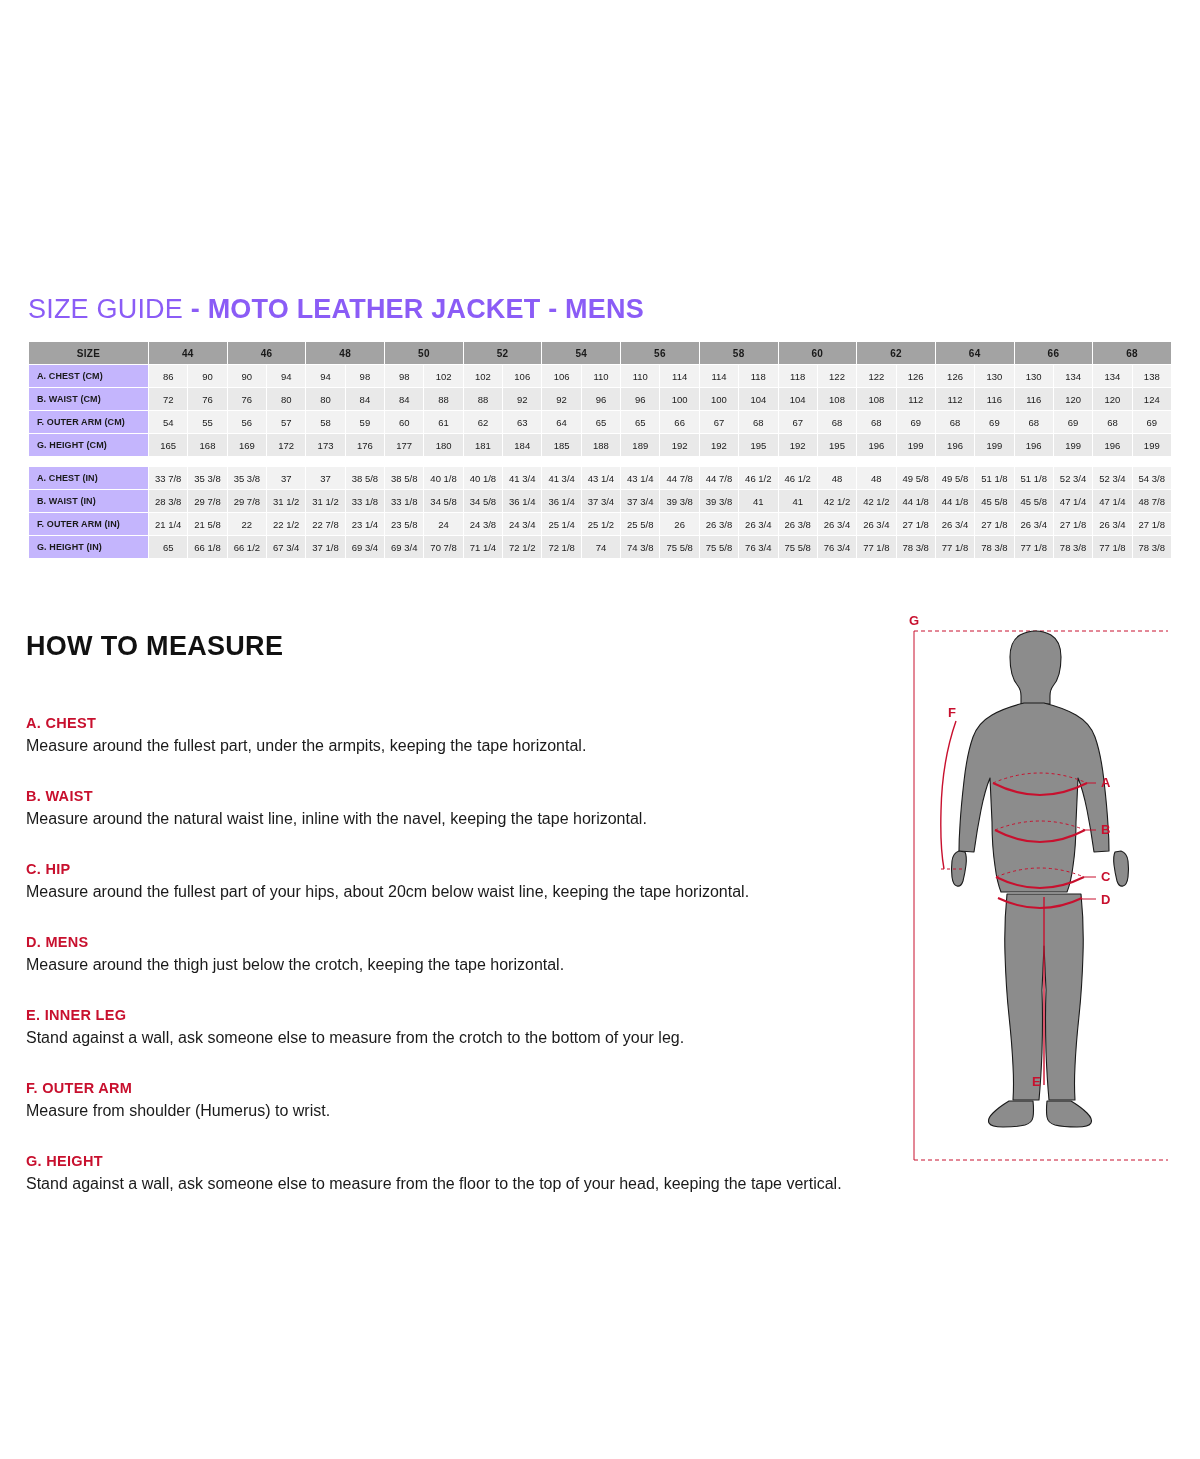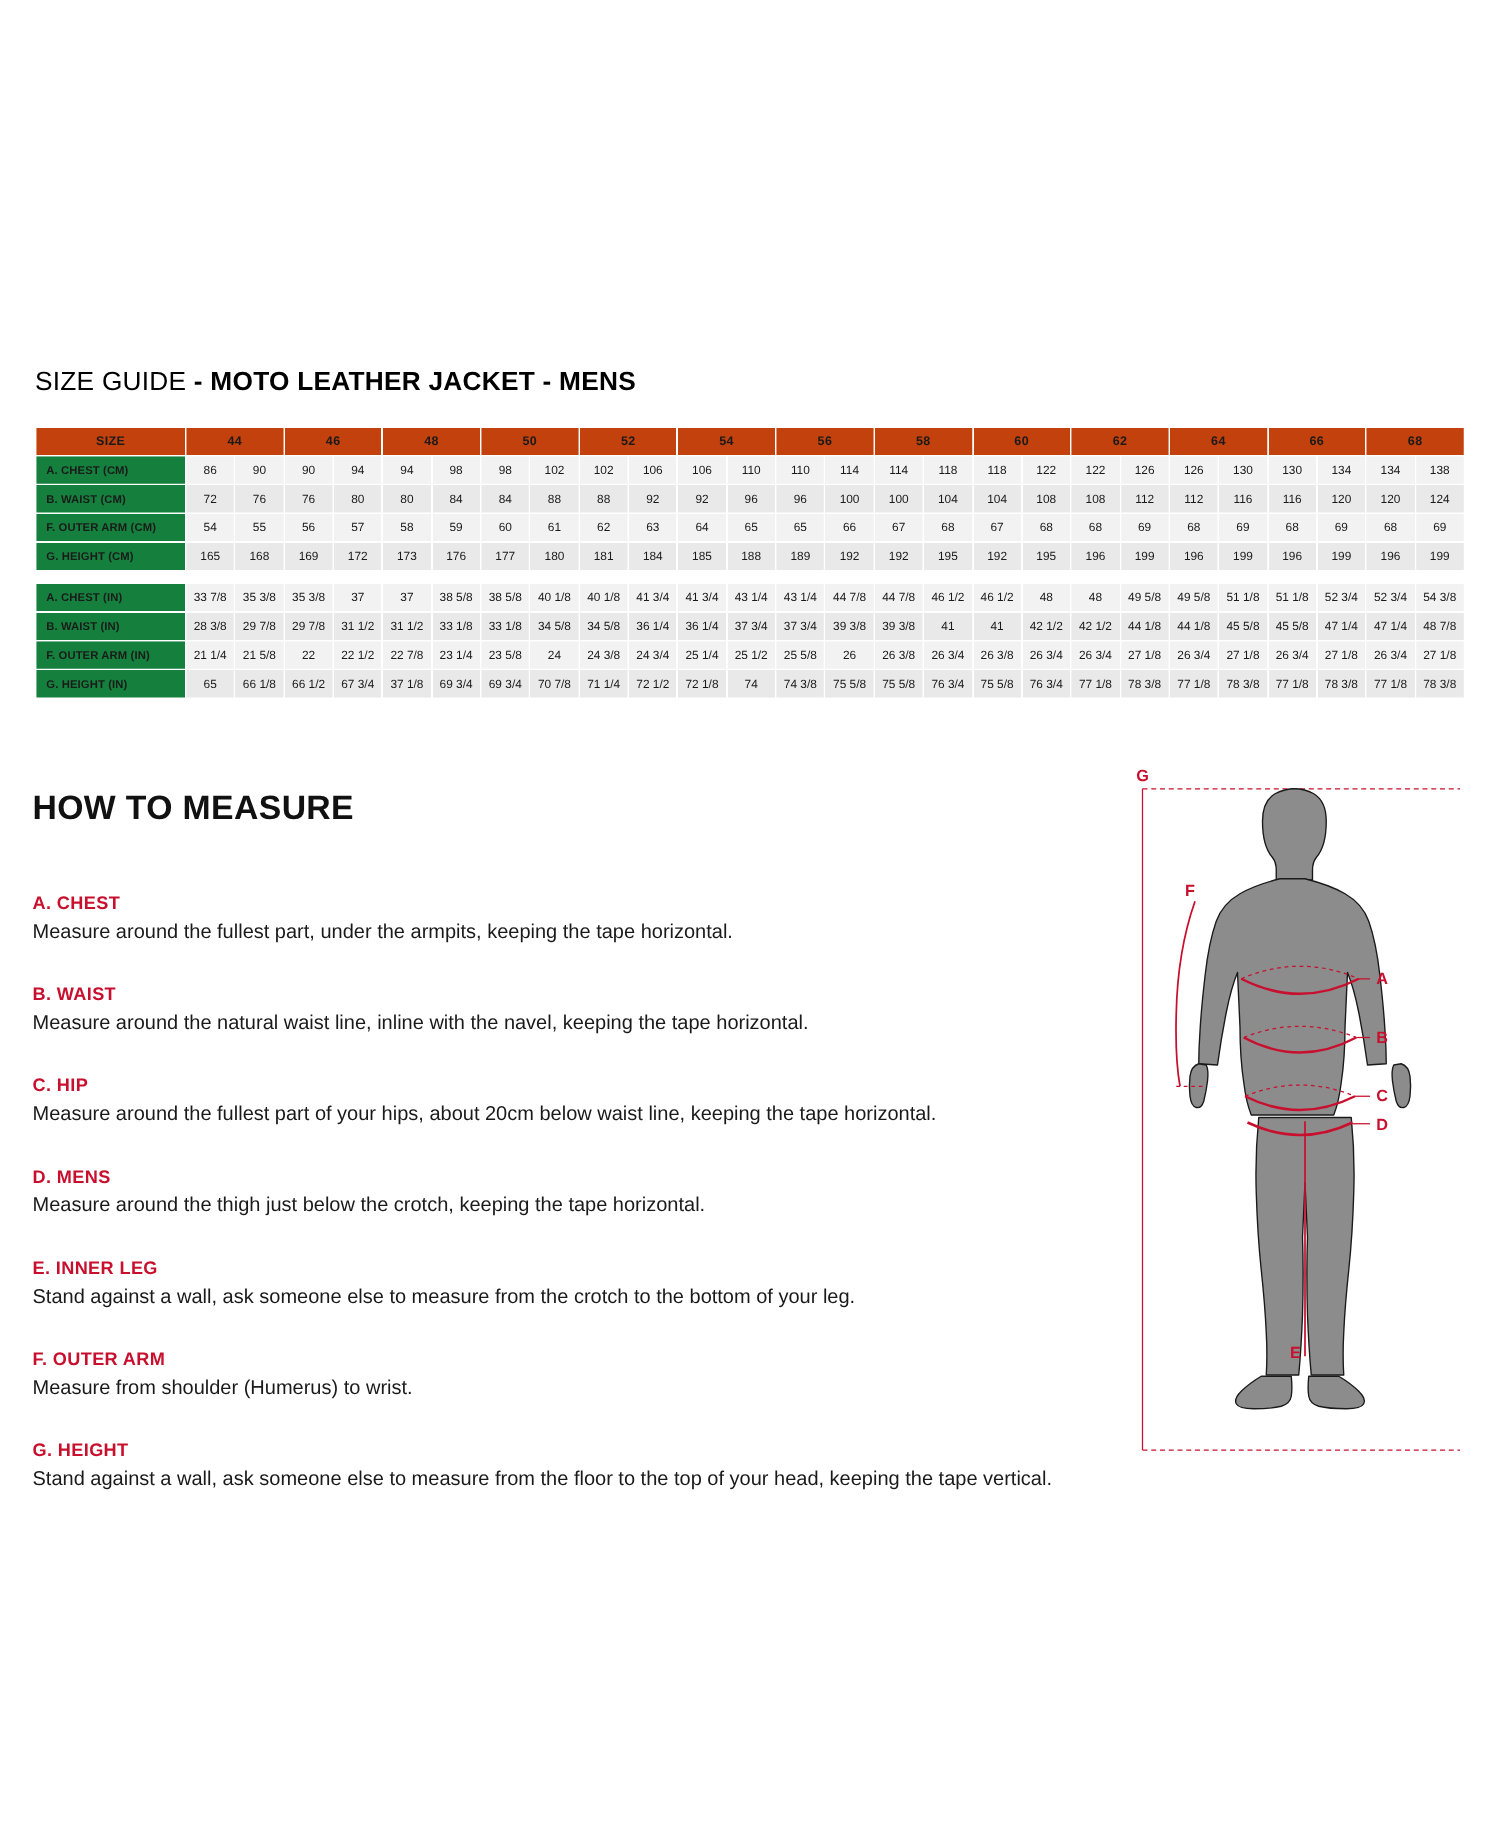--- a/index.html
+++ b/index.html
@@ -10,23 +10,23 @@
     font-family: "Liberation Sans", sans-serif;
   }
   .page {
     position: relative;
     width: 1200px; height: 1459px;
     background: #fff;
   }
   .title {
     position: absolute;
     left: 28px; top: 294px;
-    font-size: 21px;
+    font-size: 27px;
     letter-spacing: 0.2px;
-    color: #000000;
+    color: #8b5cf6;
     white-space: nowrap;
   }
   .title .light { font-weight: 400; }
   .title .bold { font-weight: bold; }
 
   
   .tablewrap {
     position: absolute;
     left: 28px; top: 341px;
     width: 1144px;
@@ -42,27 +42,27 @@
     color: #1a1a1a;
     text-align: center;
     height: 23px;
     padding: 0;
     font-weight: normal;
     overflow: hidden;
     white-space: nowrap;
   }
   table.sizes th.hdr-label,
   table.sizes th.hdr-size {
-    background: #c2410c;
+    background: #a3a3a3;
     font-weight: bold;
     font-size: 10px;
     letter-spacing: 0.3px;
   }
   table.sizes td.rowlabel {
-    background: #15803d;
+    background: #c4b5fd;
     text-align: left;
     padding-left: 8px;
     font-weight: bold;
     font-size: 9px;
     letter-spacing: 0.1px;
   }
   table.sizes td.val {
     background: #f2f2f2;
   }
   table.sizes tr.alt td.val {

